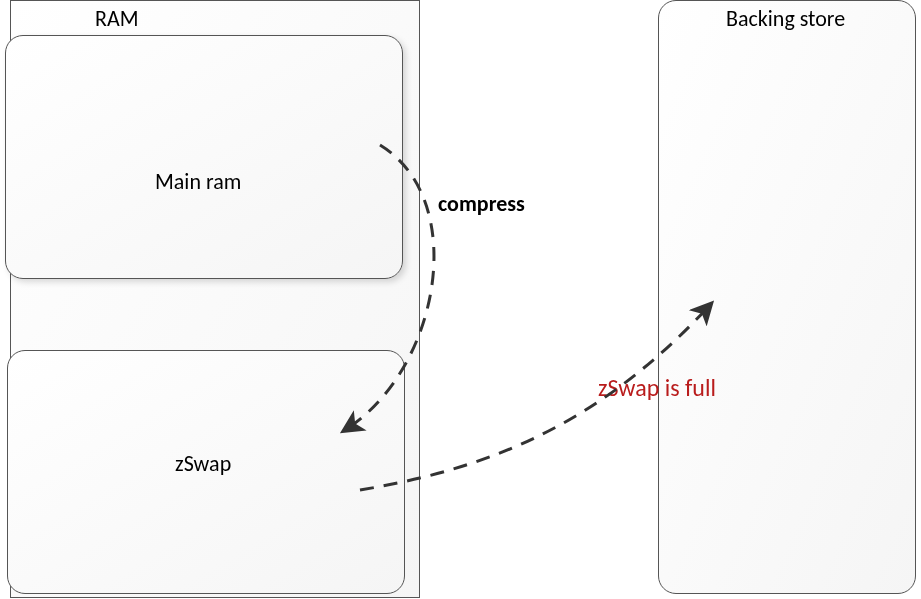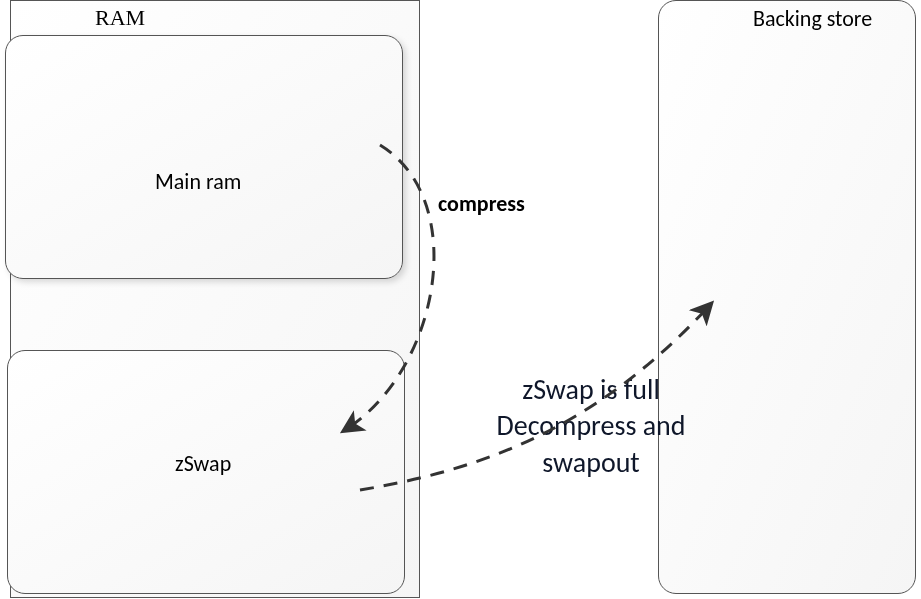--- a/index.html
+++ b/index.html
@@ -26,58 +26,57 @@
       box-shadow: 3px 3px 6px rgba(0,0,0,0.15);
     }
     .label {
       position: absolute;
       font-size: 22px;
       color: #000;
       white-space: nowrap;
     }
     .label-multi {
       position: absolute;
-      font-size: 28px;
-      color: #0f172a;
-      text-align: center;
+      font-size: 24px;
+      color: #b91c1c;
+      text-align: right;
       line-height: 1.3;
     }
     svg.overlay {
       position: absolute;
       top: 0;
       left: 0;
       width: 921px;
       height: 599px;
       pointer-events: none;
     }
   </style>
 </head>
 <body>
 
 <div class="box" style="left:10px; top:0px; width:410px; height:598px;">
 </div>
-<div class="label" style="left:95px; top:5px;font-family:Liberation Serif, serif;">RAM</div>
+<div class="label" style="left:95px; top:5px;">RAM</div>
 
 <div class="box rounded shadow" style="left:5px; top:35px; width:398px; height:244px;">
 </div>
 <div class="label" style="left:155px; top:168px;text-align:right;">Main ram</div>
 
 <div class="box rounded" style="left:7px; top:350px; width:398px; height:244px;">
 </div>
 <div class="label" style="left:175px; top:450px;">zSwap</div>
 
 <div class="box rounded" style="left:658px; top:0px; width:258px; height:594px;">
 </div>
-<div class="label" style="left:726px; top:5px;margin-left:27px;">Backing store</div>
+<div class="label" style="left:726px; top:5px;">Backing store</div>
 
 <div class="label" style="left:438px; top:190px;font-weight:bold;">compress</div>
 
 <div class="label-multi" style="left:466px; top:372px; width:250px;">
   <span>zSwap is full</span><br>
-  <span>Decompress and swapout</span>
 </div>
 
 <svg class="overlay">
   <defs>
     <marker id="arrowhead" markerWidth="8" markerHeight="8" refX="6" refY="4" orient="auto">
       <path d="M0,0 L8,4 L0,8 L2,4 Z" fill="#333"></path>
     </marker>
   </defs>
 
   <path d="M 380,145 C 470,200 440,370 345,430" fill="none" stroke="#333" stroke-width="3" stroke-dasharray="14,10" marker-end="url(#arrowhead)"></path>

